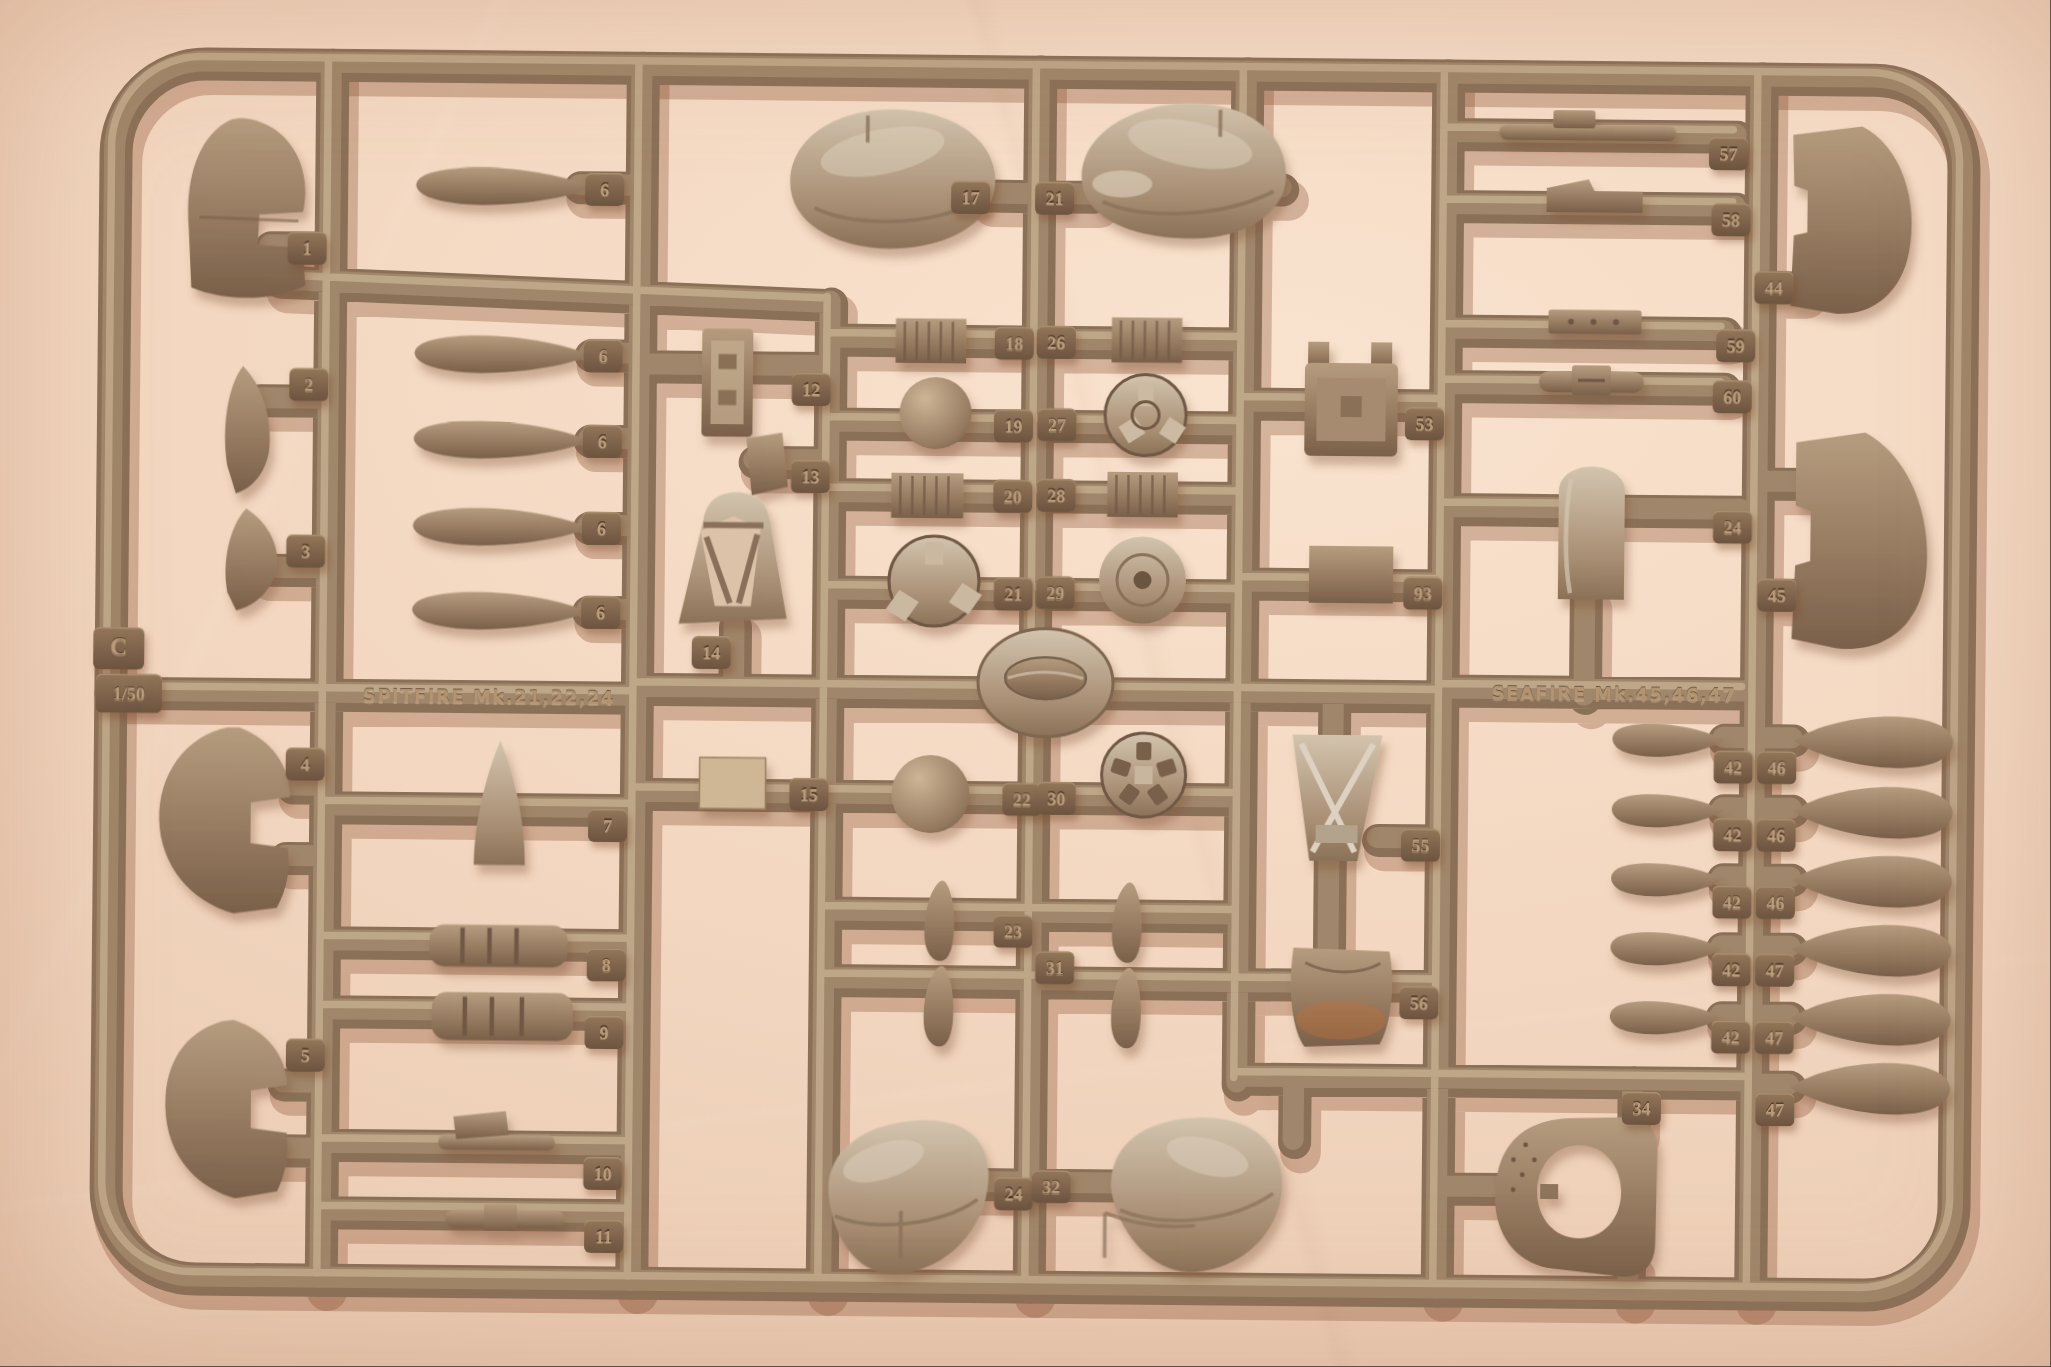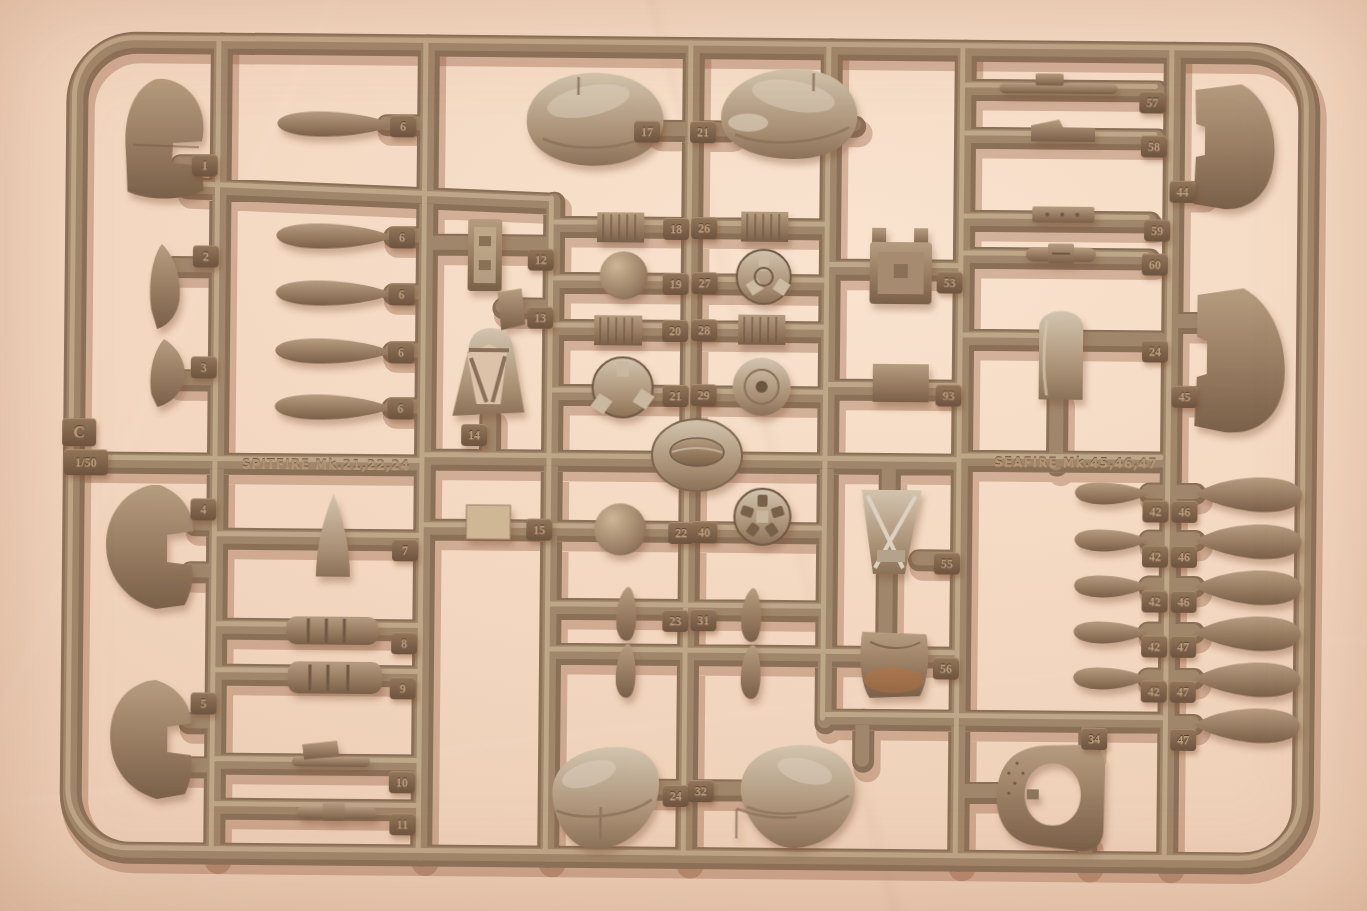--- a/index.html
+++ b/index.html
@@ -378,23 +378,23 @@
   <span class="tag" style="left:687px;top:121px">21</span>
   <span class="tag" style="left:661px;top:218px">18</span>
   <span class="tag" style="left:689px;top:217px">26</span>
   <span class="tag" style="left:661px;top:273px">19</span>
   <span class="tag" style="left:690px;top:272px">27</span>
   <span class="tag" style="left:661px;top:320px">20</span>
   <span class="tag" style="left:690px;top:319px">28</span>
   <span class="tag" style="left:662px;top:385px">21</span>
   <span class="tag" style="left:690px;top:384px">29</span>
   <span class="tag" style="left:669px;top:522px">22</span>
-  <span class="tag" style="left:692px;top:521px">40</span>
+  <span class="tag" style="left:692px;top:521px">30</span>
   <span class="tag" style="left:664px;top:610px">23</span>
-  <span class="tag" style="left:692px;top:609px">31</span>
+  <span class="tag" style="left:692px;top:634px">31</span>
   <span class="tag" style="left:666px;top:785px">24</span>
   <span class="tag" style="left:691px;top:780px">32</span>
   <span class="tag" style="left:935px;top:269px">53</span>
   <span class="tag" style="left:935px;top:382px">93</span>
   <span class="tag" style="left:935px;top:550px">55</span>
   <span class="tag" style="left:935px;top:655px">56</span>
   <span class="tag" style="left:1136px;top:87px">57</span>
   <span class="tag" style="left:1138px;top:131px">58</span>
   <span class="tag" style="left:1167px;top:176px">44</span>
   <span class="tag" style="left:1142px;top:215px">59</span>

